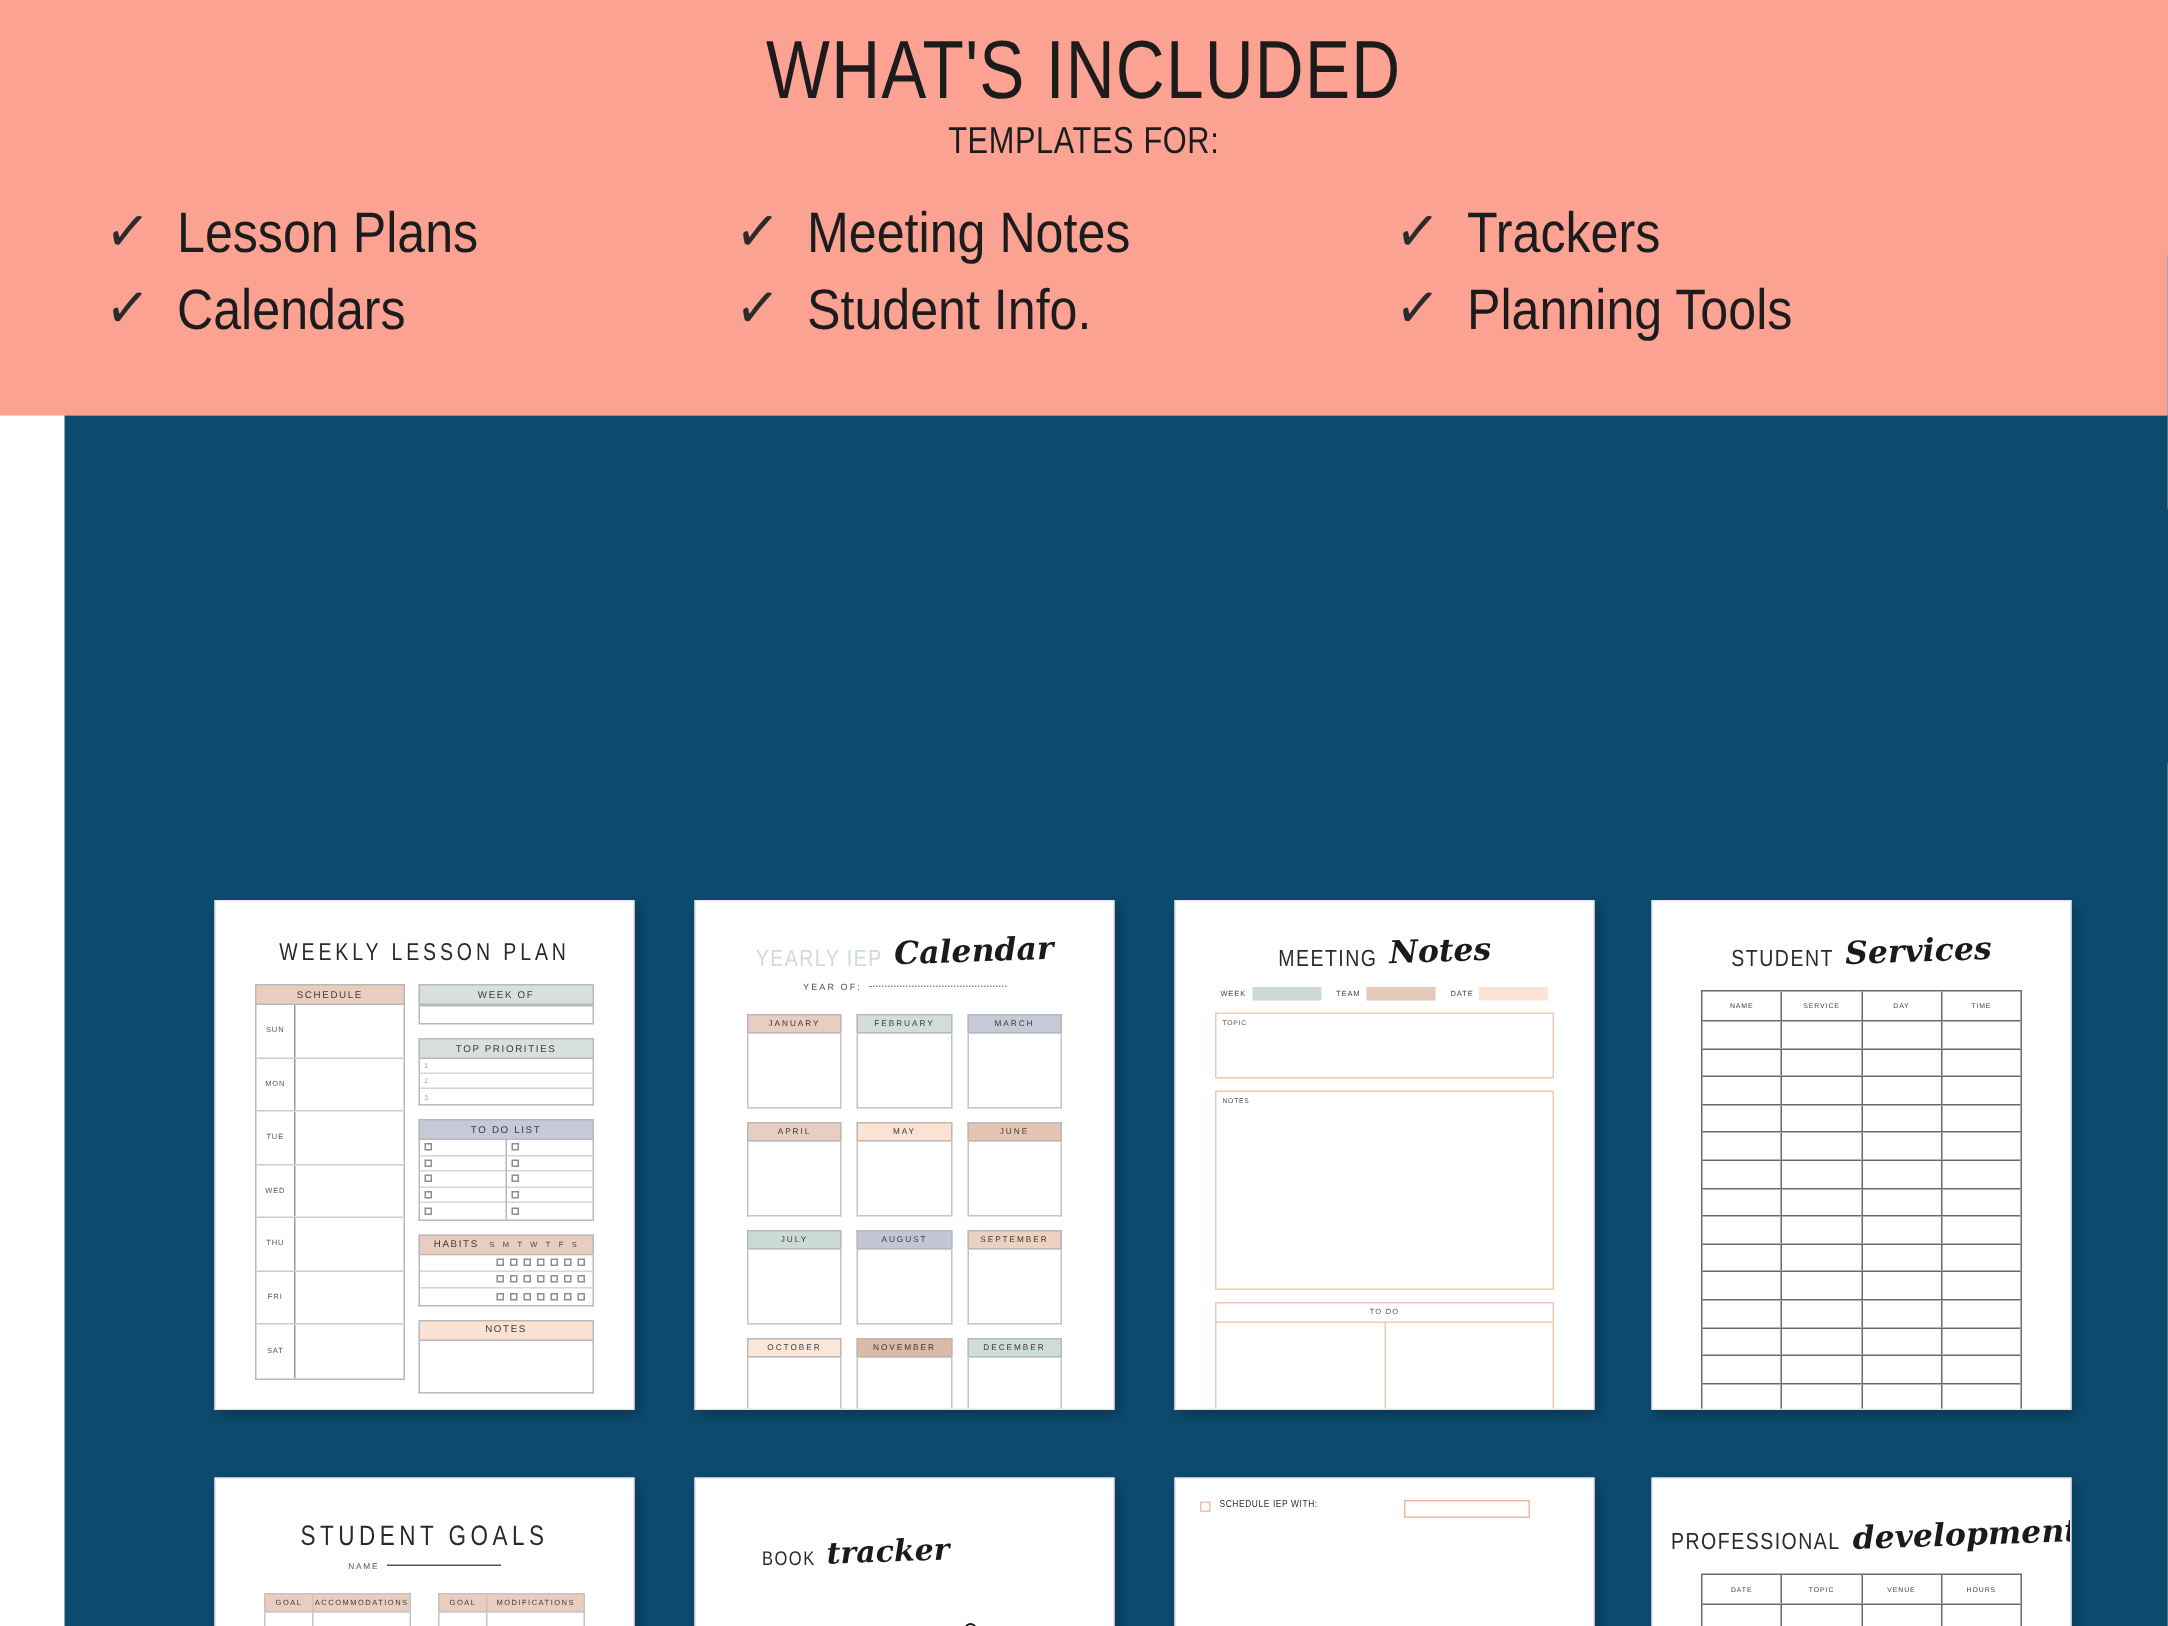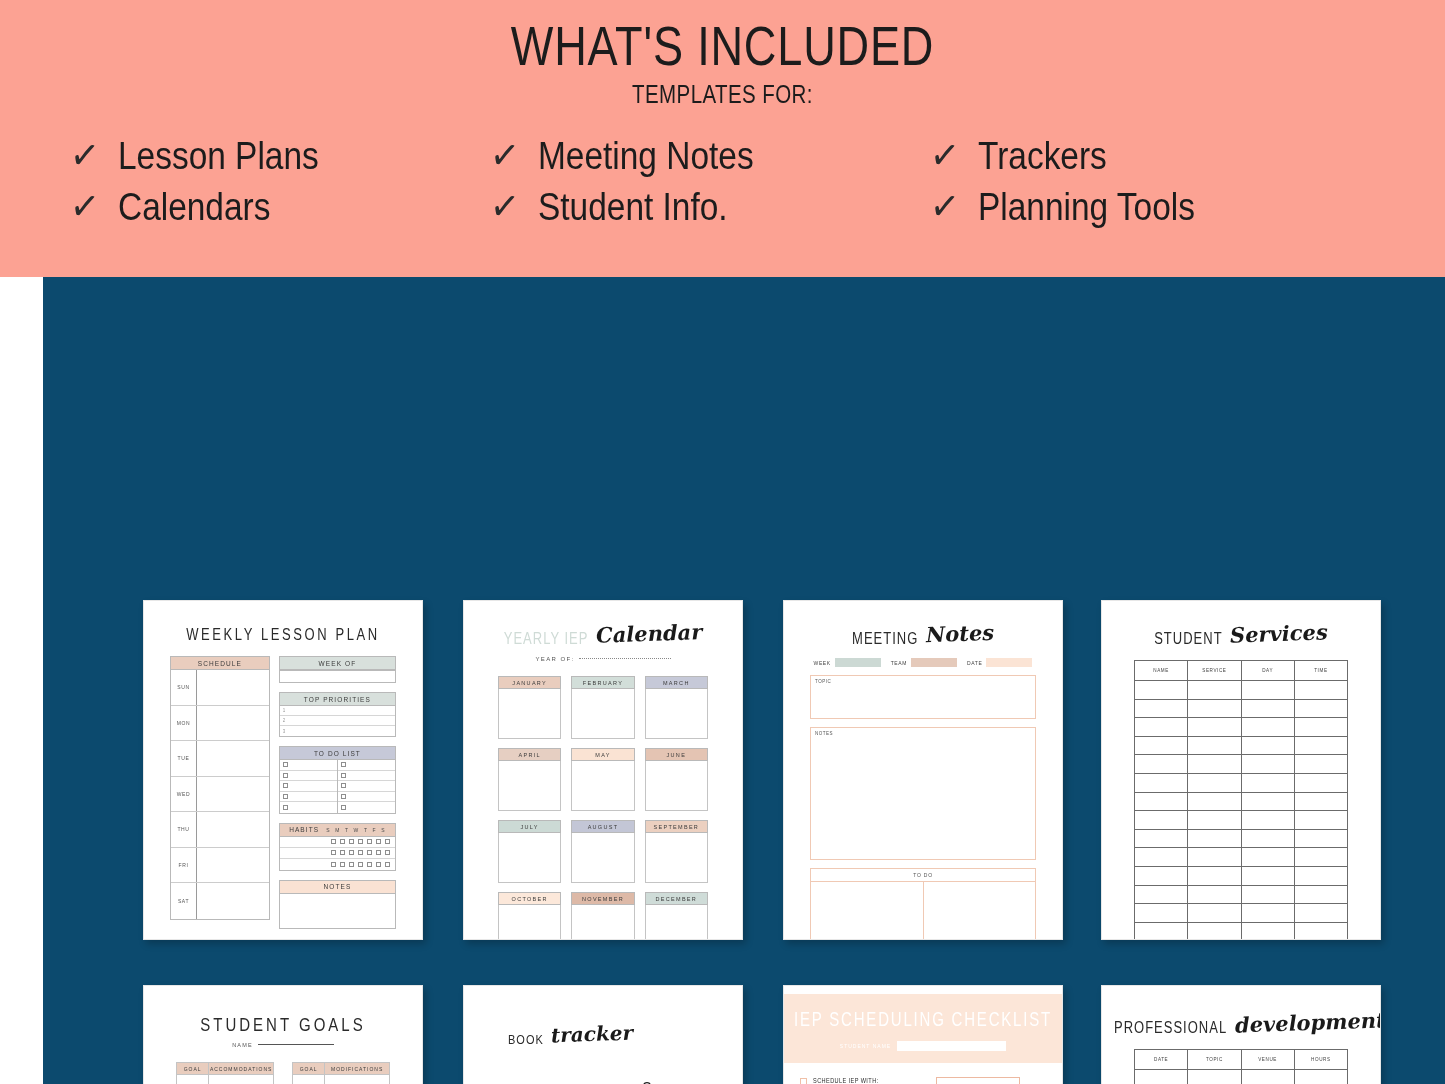--- a/index.html
+++ b/index.html
@@ -798,27 +798,20 @@
         <rect x="172" y="238" width="64" height="10"></rect>
         <path d="M176 222 h4 M172 232 h4 M178 242 h4" stroke-width="0.8"></path>
         <path d="M238 248 l8 -44 l9 2 l-8 42 Z"></path>
         <path d="M242 210 h6 M240 238 h7" stroke-width="0.9"></path>
       </svg>
     </div>
   </div>
 
   <div class="card" style="left:740px; top:708px; width:280px; height:340px;">
     <div class="card-inner" style="padding:0;">
-      <div class="iep-band">
-        <div class="t">IEP SCHEDULING CHECKLIST</div>
-        <div class="n">
-          <span class="lb">STUDENT NAME</span>
-          <span class="fd"></span>
-        </div>
-      </div>
       <div class="iep-list">
 
         <div class="iep-item" style="margin-top:2px;">
           <span class="bx"></span>
           <span class="tx">SCHEDULE IEP WITH:</span>
         </div>
         <div class="sub-panel" style="position:absolute; left:152px; top:14px; width:84px;">
           
           
           

